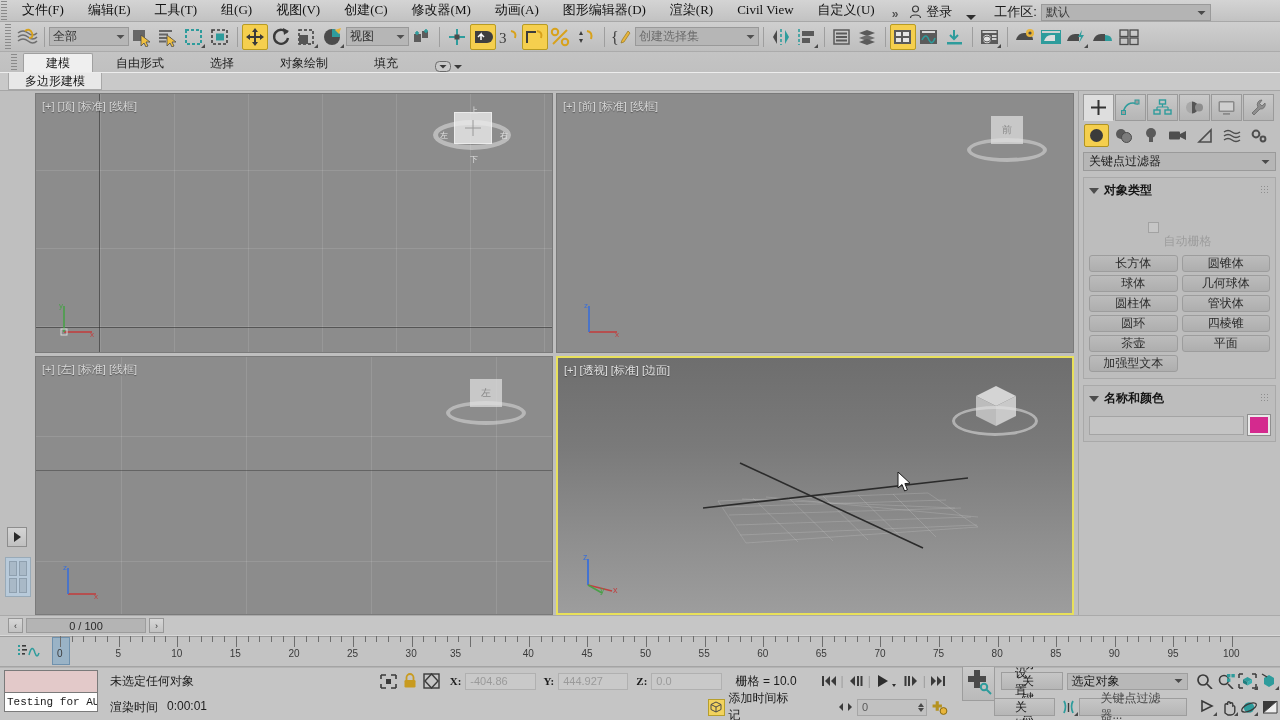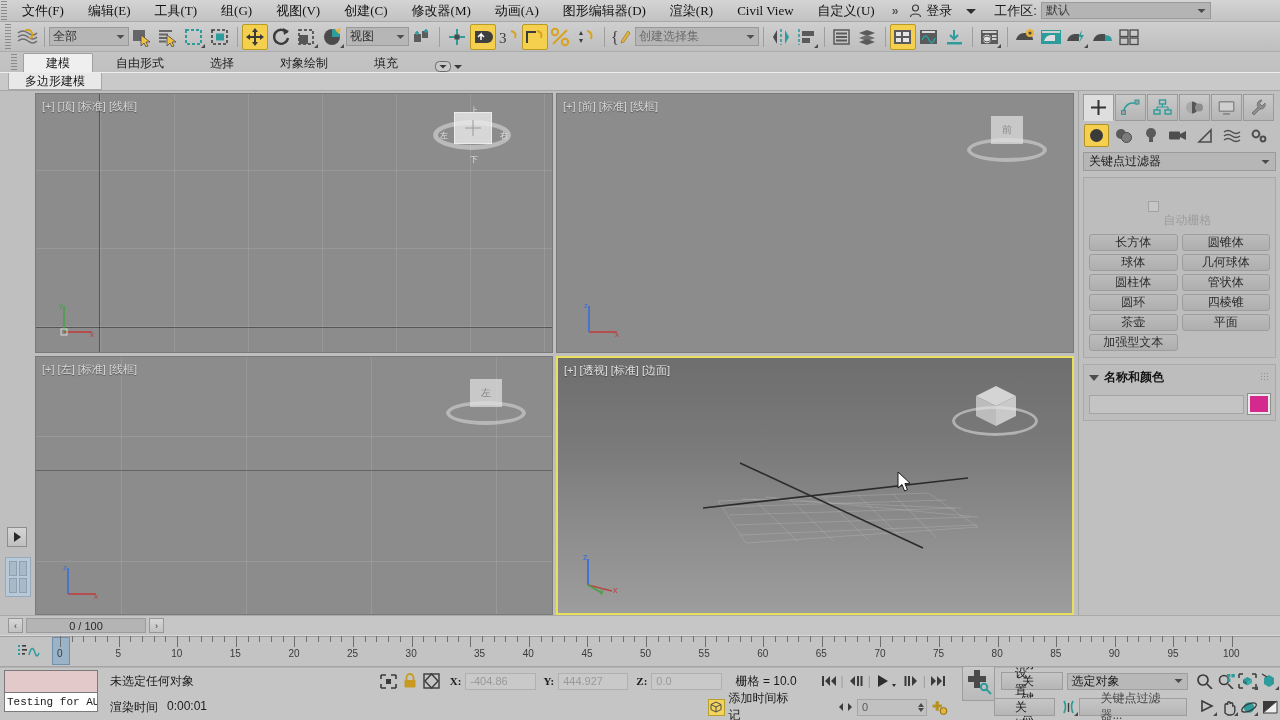--- a/index.html
+++ b/index.html
@@ -7,21 +7,21 @@
     width:1280px; height:720px; overflow:hidden;
     background:#c8c8c8;
     font-family:"Liberation Sans", sans-serif;
     font-size:12px; color:#1a1a1a;
     -webkit-font-smoothing:none;
   }
   .app { width:1280px; height:720px; display:flex; flex-direction:column; background:#bfbfbf; }
 
   
   .menubar {
-    height:22px; display:flex; align-items:center;
+    height:22px; display:flex; align-items:flex-end;
     background:linear-gradient(#d4d4d4,#c2c2c2);
     border-bottom:1px solid #a8a8a8;
     flex:0 0 22px;
   }
   .menubar .mi {
     padding:0 12px; height:22px; line-height:22px;
     font-size:13px; color:#111; white-space:nowrap; cursor:default;
     font-family:"Liberation Serif", serif;
   }
   .menubar .chev { padding:0 5px; color:#555; font-weight:bold; font-size:12px;}
@@ -722,20 +722,25 @@
       </div>
 
       <div class="cp-dropdown">
         <span>关键点过滤器</span>
         <svg width="9" height="6" viewBox="0 0 9 6">
             <path d="M0.5 1 L4.5 5 L8.5 1 Z" fill="#4a4a4a"></path>
           </svg>
       </div>
 
       <div class="rollout">
+        <div class="ro-head">
+          <i class="ro-tri"></i>
+          <span>对象类型</span>
+          <i class="ro-dots"></i>
+        </div>
         <div class="chkrow">
           <i class="chkbox"></i>
           <span class="chklbl">自动栅格</span>
         </div>
         <div class="btngrid">
           <div class="objbtn">长方体</div>
           <div class="objbtn">圆锥体</div>
           <div class="objbtn">球体</div>
           <div class="objbtn">几何球体</div>
           <div class="objbtn">圆柱体</div>
@@ -817,21 +822,21 @@
         <div class="tick" style="left: 376.44px; height: 6px;"></div>
         <div class="tick" style="left: 388.16px; height: 6px;"></div>
         <div class="tick" style="left: 399.88px; height: 6px;"></div>
         <div class="tick" style="left: 411.6px; height: 11px;"></div>
         <div class="ticklbl" style="left: 405.6px;">30</div>
         <div class="tick" style="left: 423.32px; height: 6px;"></div>
         <div class="tick" style="left: 435.04px; height: 6px;"></div>
         <div class="tick" style="left: 446.76px; height: 6px;"></div>
         <div class="tick" style="left: 458.48px; height: 6px;"></div>
         <div class="tick" style="left: 470.2px; height: 11px;"></div>
-        <div class="ticklbl" style="left: 474px;">35</div>
+        <div class="ticklbl" style="left: 450px;">35</div>
         <div class="tick" style="left: 481.92px; height: 6px;"></div>
         <div class="tick" style="left: 493.64px; height: 6px;"></div>
         <div class="tick" style="left: 505.36px; height: 6px;"></div>
         <div class="tick" style="left: 517.08px; height: 6px;"></div>
         <div class="tick" style="left: 528.8px; height: 11px;"></div>
         <div class="ticklbl" style="left: 522.8px;">40</div>
         <div class="tick" style="left: 540.52px; height: 6px;"></div>
         <div class="tick" style="left: 552.24px; height: 6px;"></div>
         <div class="tick" style="left: 563.96px; height: 6px;"></div>
         <div class="tick" style="left: 575.68px; height: 6px;"></div>

